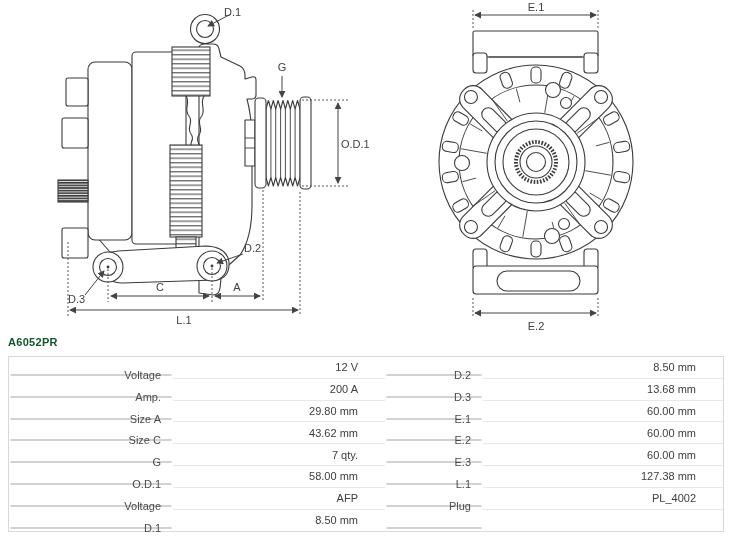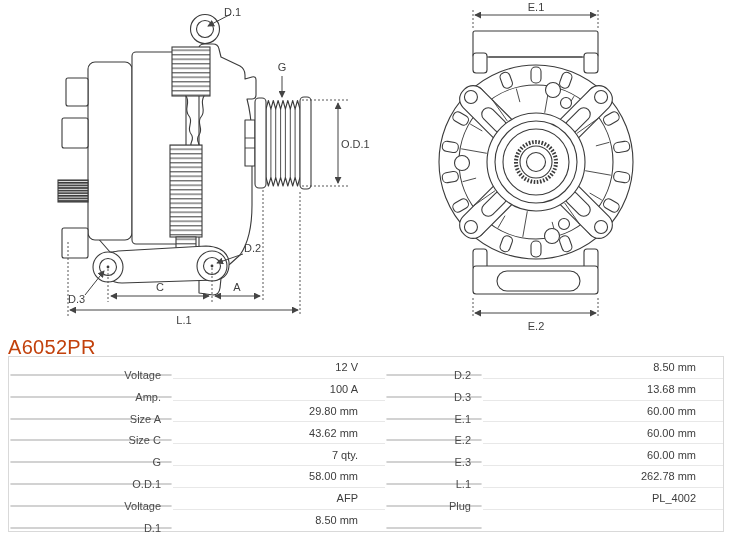--- a/index.html
+++ b/index.html
@@ -5,22 +5,22 @@
   html,body{margin:0;padding:0;background:#fff;}
   .stage{position:relative;width:730px;height:537px;background:#fff;overflow:hidden;
          font-family:"Liberation Sans",sans-serif;}
   svg text{font-family:"Liberation Sans",sans-serif;font-size:11px;fill:#3f3f3f;}
   .ln{stroke:#3b3b3b;stroke-width:1.1;fill:none;stroke-linejoin:round;stroke-linecap:round;}
   .fw{stroke:#3b3b3b;stroke-width:1.1;fill:#ffffff;stroke-linejoin:round;}
   .dim{stroke:#444;stroke-width:1;fill:none;}
   .dot{stroke:#444;stroke-width:0.9;fill:none;stroke-dasharray:2 2;}
   .thin{stroke:#3b3b3b;stroke-width:0.9;fill:none;}
 
-  .part-number{position:absolute;left:8px;top:336px;font-size:20px;font-weight:400;
-               letter-spacing:.3px;color:#c2410c;}
+  .part-number{position:absolute;left:8px;top:336px;font-size:11px;font-weight:700;
+               letter-spacing:.3px;color:#14532d;}
   .spec-table{position:absolute;left:8px;top:356px;width:714px;
               display:grid;grid-template-columns:164px 212px 98px 240px;
               grid-auto-rows:21.8px;border:1px solid #d9d9d9;background:#fff;
               font-size:11px;color:#3c3c3c;}
   .trow{display:contents;}
   .lcell{background:linear-gradient(#eaeaea,#dedede);border:1px solid #d2d2d2;
          border-radius:2px;margin:17px 1px;display:flex;align-items:center;
          justify-content:flex-end;padding-right:10px;color:#4a4a4a;}
   .vcell{display:flex;align-items:center;justify-content:flex-end;
          padding-right:27px;border-bottom:1px solid #e8e8e8;background:#fff;}
@@ -236,21 +236,21 @@
 
   <div class="spec-table">
     <div class="trow">
       <div class="lcell">Voltage</div>
       <div class="vcell">12 V</div>
       <div class="lcell">D.2</div>
       <div class="vcell">8.50 mm</div>
     </div>
     <div class="trow">
       <div class="lcell">Amp.</div>
-      <div class="vcell">100 A</div>
+      <div class="vcell">200 A</div>
       <div class="lcell">D.3</div>
       <div class="vcell">13.68 mm</div>
     </div>
     <div class="trow">
       <div class="lcell">Size A</div>
       <div class="vcell">29.80 mm</div>
       <div class="lcell">E.1</div>
       <div class="vcell">60.00 mm</div>
     </div>
     <div class="trow">
@@ -262,21 +262,21 @@
     <div class="trow">
       <div class="lcell">G</div>
       <div class="vcell">7 qty.</div>
       <div class="lcell">E.3</div>
       <div class="vcell">60.00 mm</div>
     </div>
     <div class="trow">
       <div class="lcell">O.D.1</div>
       <div class="vcell">58.00 mm</div>
       <div class="lcell">L.1</div>
-      <div class="vcell">262.78 mm</div>
+      <div class="vcell">127.38 mm</div>
     </div>
     <div class="trow">
       <div class="lcell">Voltage</div>
       <div class="vcell">AFP</div>
       <div class="lcell">Plug</div>
       <div class="vcell">PL_4002</div>
     </div>
     <div class="trow">
       <div class="lcell">D.1</div>
       <div class="vcell">8.50 mm</div>

